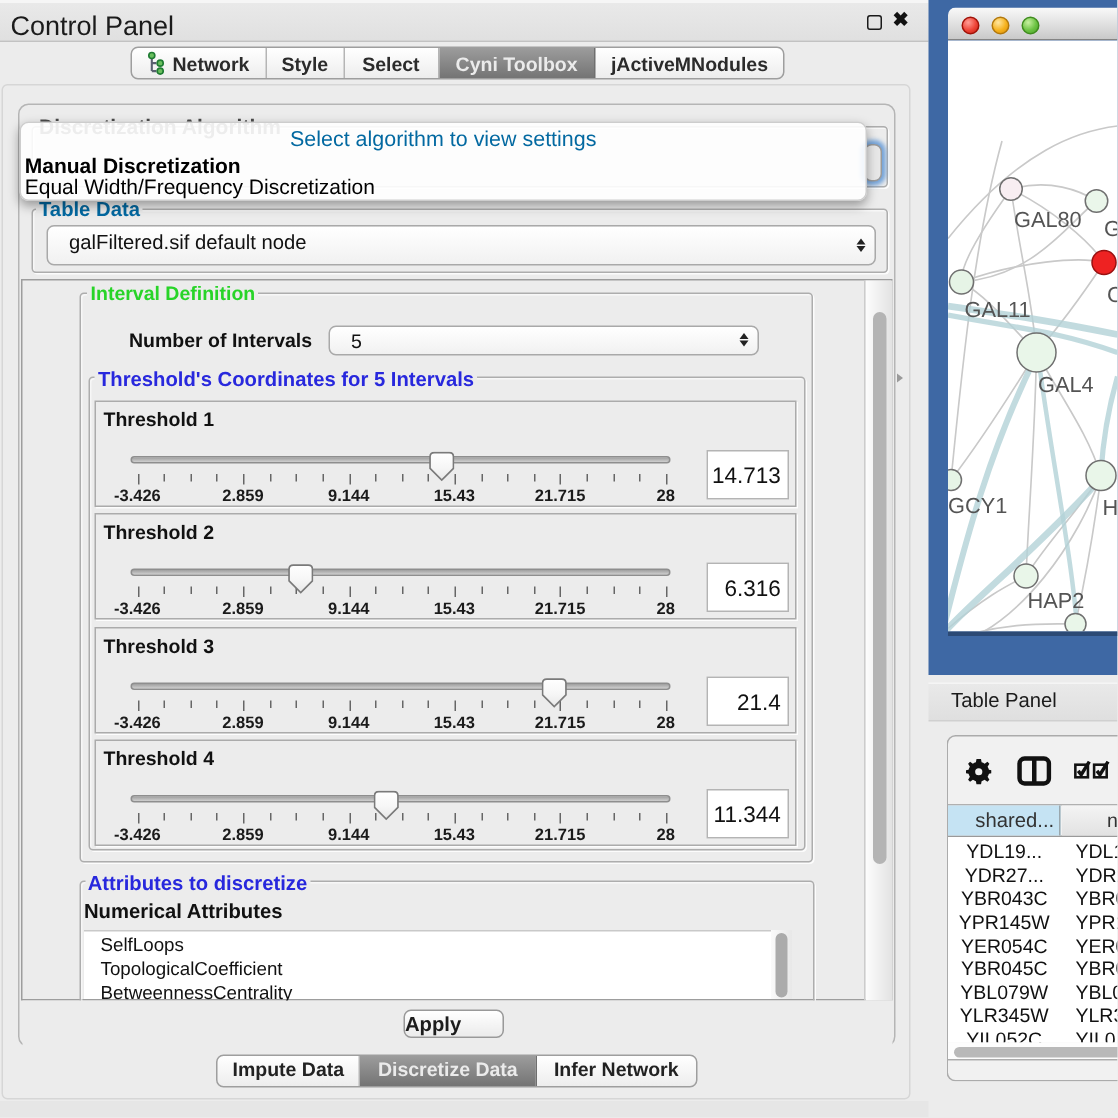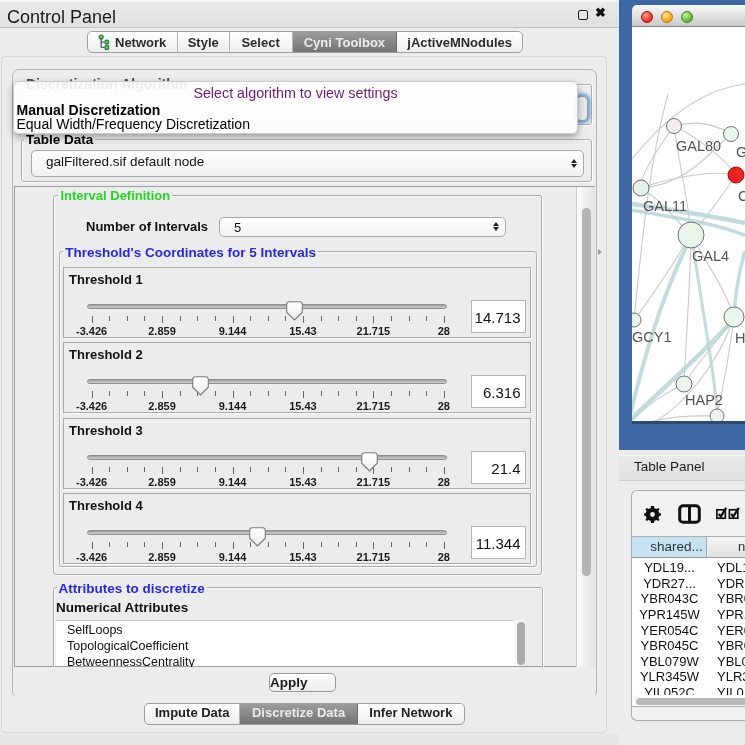--- a/index.html
+++ b/index.html
@@ -95,21 +95,21 @@
 #botseg .seg { height:100%; display:flex; align-items:center; justify-content:center;
   padding-bottom:2px; font-size:13px; font-weight:bold; color:#222; border-right:1px solid #b5b5b5; }
 #botseg .dark { background:linear-gradient(#9c9c9c,#747474); color:#ebebeb; border-right-color:#6f6f6f; }
 #botseg .seg:last-child { border-right:none; }
 
 
 #popup { position:absolute; left:13px; top:81px; width:565px; height:52.5px;
   background:rgba(255,255,255,0.9); border:1px solid #cdcdcd; border-radius:6px;
   box-shadow:0 3px 7px rgba(0,0,0,0.35); }
 #popup .prompt { position:absolute; left:0; width:100%; top:3px; text-align:center;
-  font-size:14.3px; color:#701a75; }
+  font-size:14.3px; color:#0369a1; }
 #popup .it1 { position:absolute; left:2.5px; top:19.5px; font-size:14px; font-weight:bold; color:#000; }
 #popup .it2 { position:absolute; left:2.5px; top:34px; font-size:14px; color:#000; }
 
 
 #splitarr { position:absolute; left:598px; top:249px; width:0; height:0;
   border-top:3.5px solid transparent; border-bottom:3.5px solid transparent;
   border-left:4.5px solid #9a9a9a; }
 
 
 #bluebg { position:absolute; left:619px; top:0; width:126px; height:450px; background:#3e68a4; }
@@ -168,21 +168,21 @@
   <div class="seg" style="width:63px;">Select</div>
   <div class="seg dark" style="width:105px;">Cyni Toolbox</div>
   <div class="seg" style="width:125px;">jActiveMNodules</div>
 </div>
 
 <div class="group" style="left:21px;top:84px;width:571px;height:41px;"></div>
 <div id="focusring"></div>
 <div style="position:absolute;left:26px;top:75.5px;font-size:14px;font-weight:bold;color:#4a4a4a;">Discretization Algorithm</div>
 
 <div class="group" style="left:21px;top:139px;width:571px;height:43px;"></div>
-<div class="gtitle" style="left:24px;top:131.5px;color:#000000;">Table Data</div>
+<div class="gtitle" style="left:24px;top:131.5px;color:#0369a1;">Table Data</div>
 <div class="combo" style="left:31px;top:150px;width:553px;height:27px;">
   <span style="position:absolute;left:14px;top:3px;">galFiltered.sif default node</span>
   <span class="arr">
         <i class="up"></i>
         <i class="dn"></i>
       </span>
 </div>
 
 <div id="scrollpane"></div>
 <div id="vsb">

